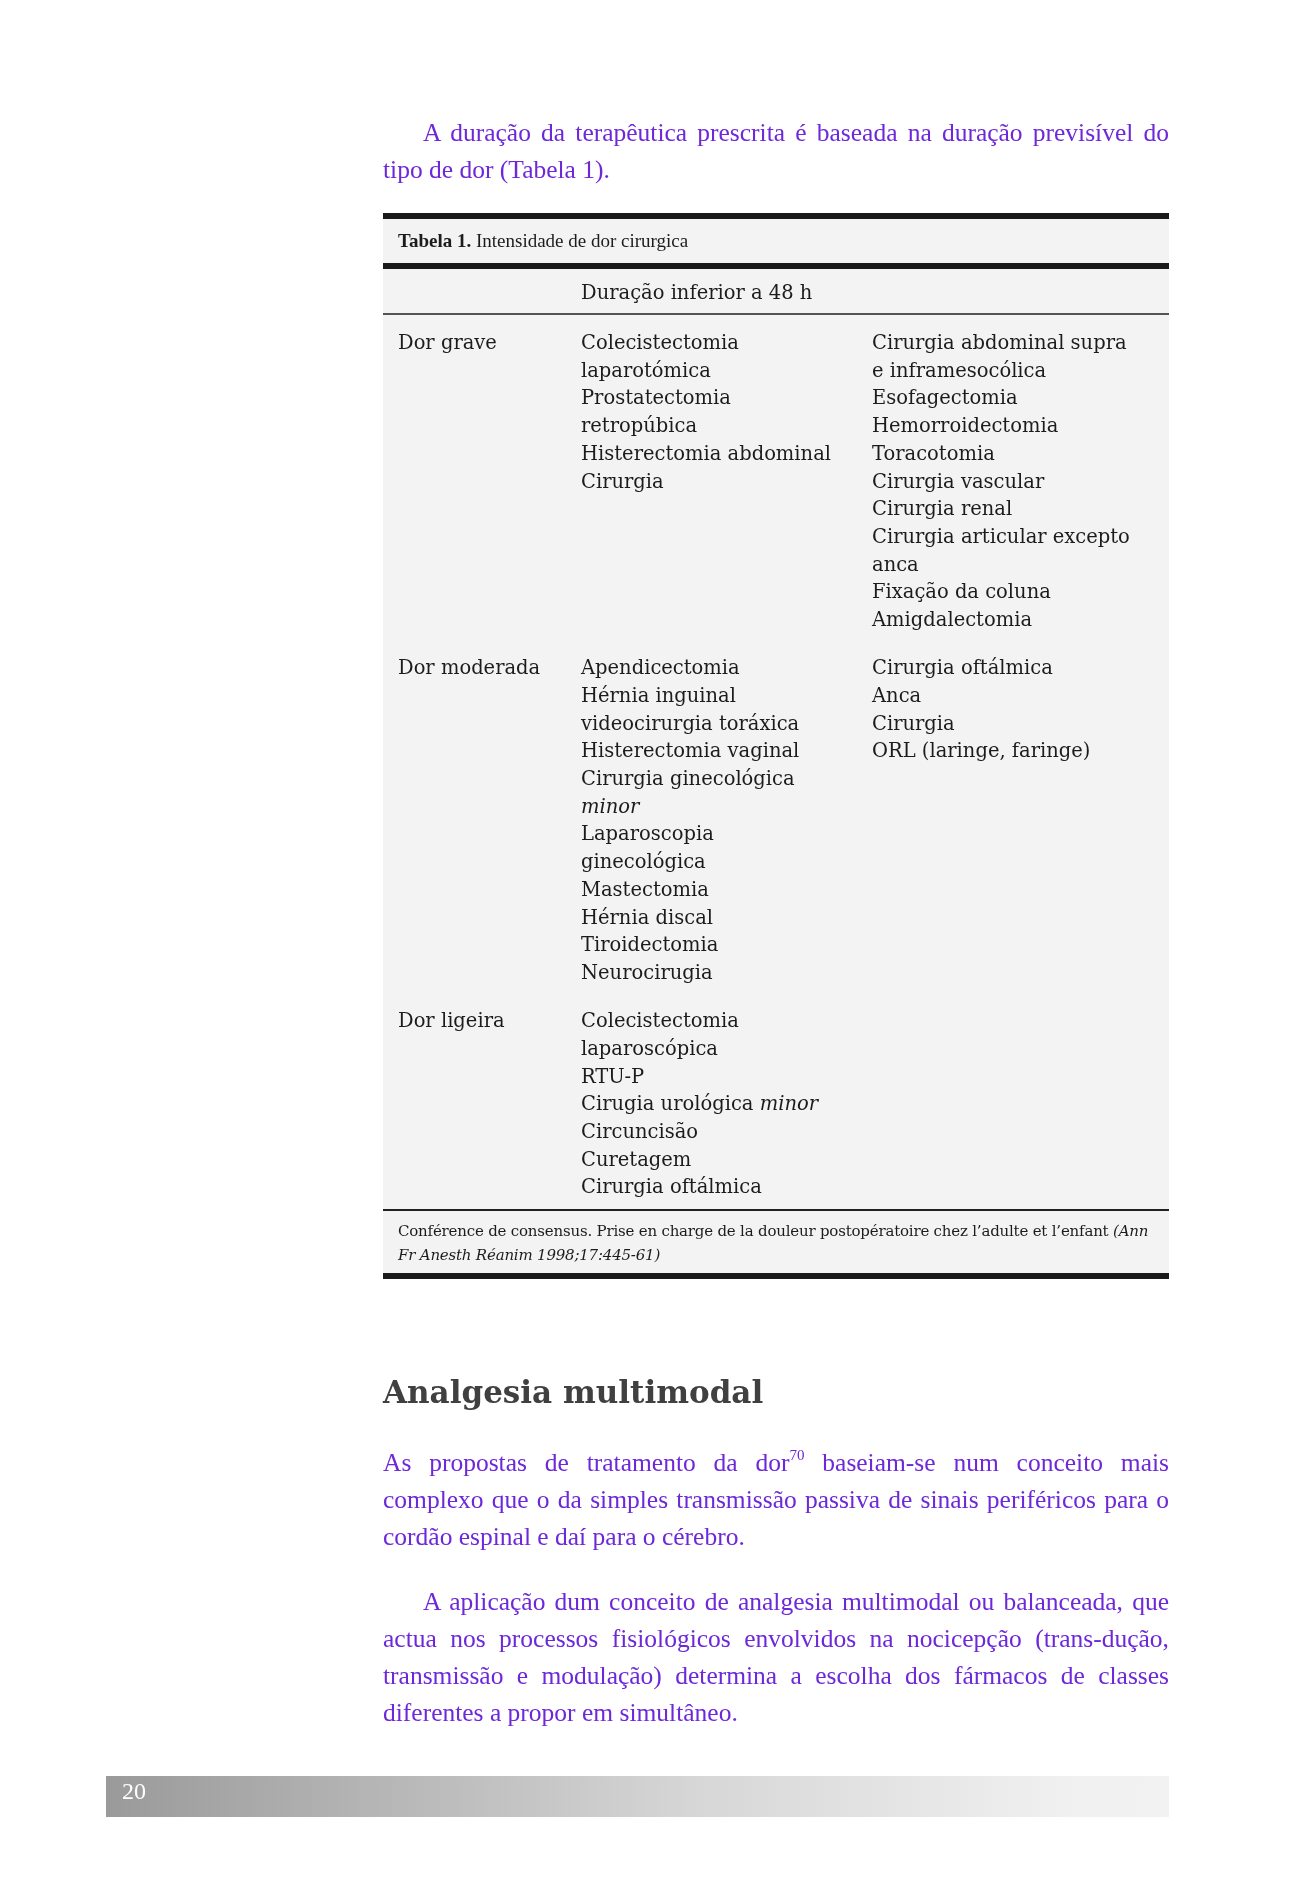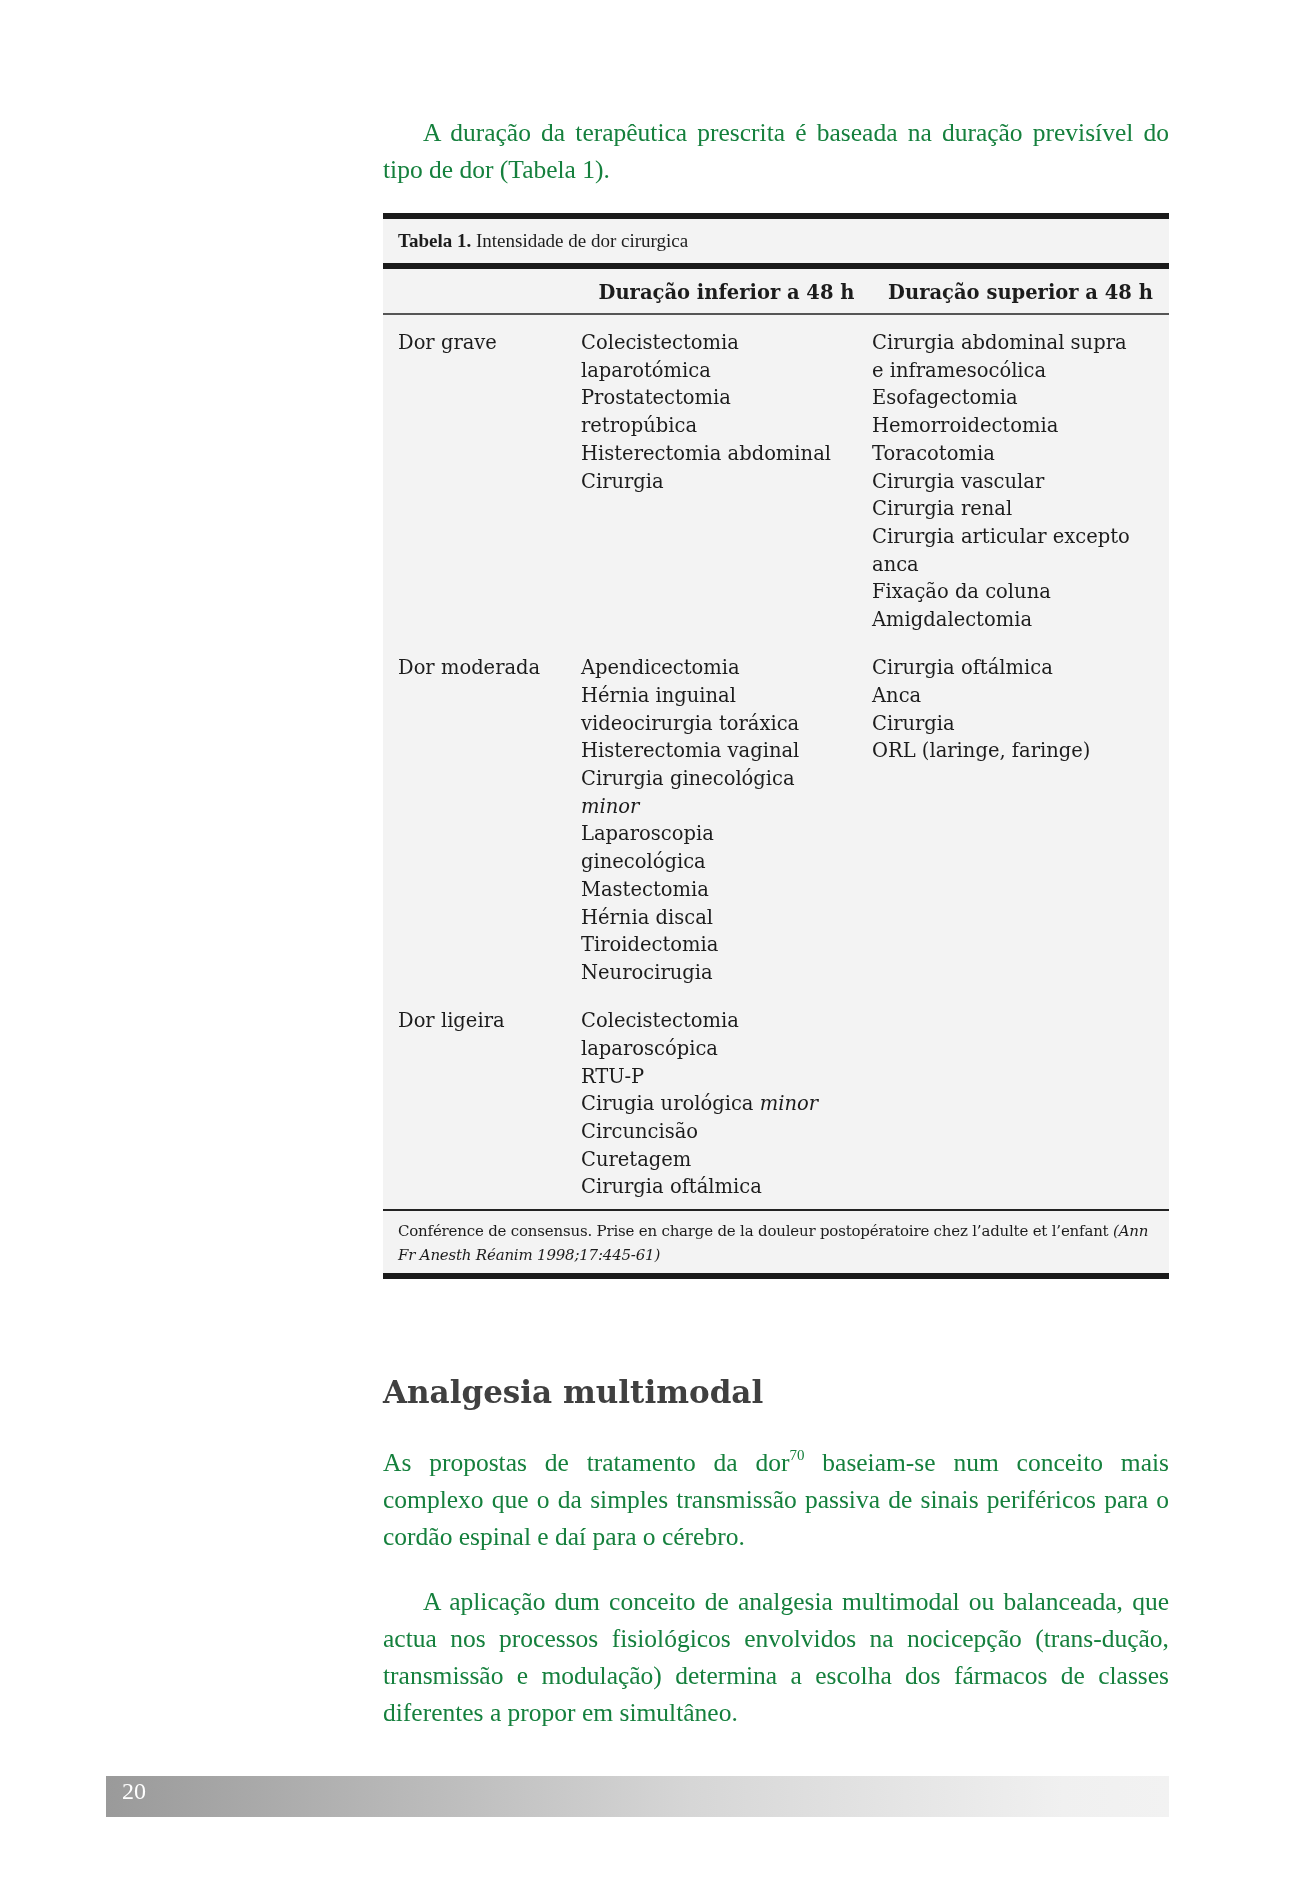--- a/index.html
+++ b/index.html
@@ -5,40 +5,40 @@
   html, body { margin: 0; padding: 0; background: #ffffff; }
   body {
     width: 1300px; height: 1890px; position: relative; overflow: hidden;
     font-family: "DejaVu Serif", "Liberation Serif", serif;
     color: #1c1c1c;
   }
   .col { position: absolute; left: 383px; width: 786px; }
   .para {
     font-family: "Liberation Serif", "DejaVu Serif", serif;
     font-size: 25.5px; line-height: 37px; margin: 0;
-    text-align: justify; color: #15803d;
+    text-align: justify; color: #6d28d9;
   }
   .indent { text-indent: 40px; }
   #intro { top: 114px; }
 
   
   #table {
     top: 213px; background: #f3f3f3;
     border-top: 6px solid #1a1a1a; border-bottom: 6px solid #1a1a1a;
   }
   .caption {
     height: 44px; padding-left: 15px;
     font-family: Liberation Serif, serif; font-size: 19px; line-height: 44px;
     border-bottom: 6px solid #1a1a1a;
   }
   .caption b { font-weight: bold; }
   .thead {
     display: flex; height: 44px; line-height: 48px;
     border-bottom: 2px solid #555;
-    font-family: "DejaVu Serif", serif; font-weight: bold; font-size: 19.5px; text-align: center;
+    font-family: "DejaVu Serif", serif; font-weight: normal; font-size: 19.5px;
   }
   .c1 { width: 198px; padding-left: 15px; box-sizing: border-box; flex: none; }
   .c2 { width: 291px; flex: none; }
   .c3 { flex: 1; }
   .tbody { padding-top: 14px; }
   .trow {
     display: flex; font-family: "DejaVu Serif", serif; font-size: 19.5px;
     line-height: 27.7px; padding-bottom: 20.5px;
   }
   .trow:last-child { padding-bottom: 8px; }
@@ -72,21 +72,20 @@
 </head>
 <body>
 
 <p id="intro" class="col para indent">A duração da terapêutica prescrita é baseada na duração previsível do tipo de dor (Tabela 1).</p>
 
 <div id="table" class="col">
   <div class="caption"><b>Tabela 1.</b><span> Intensidade de dor cirurgica</span></div>
   <div class="thead">
     <div class="c1"></div>
     <div class="c2">Duração inferior a 48 h</div>
-    <div class="c3">Duração superior a 48 h</div>
   </div>
   <div class="tbody" id="tbody">
       <div class="trow">
         <div class="c1">Dor grave</div>
         <div class="c2">
           <span class="cell-line">Colecistectomia</span>
           <span class="cell-line">laparotómica</span>
           <span class="cell-line">Prostatectomia</span>
           <span class="cell-line">retropúbica</span>
           <span class="cell-line">Histerectomia abdominal</span>

